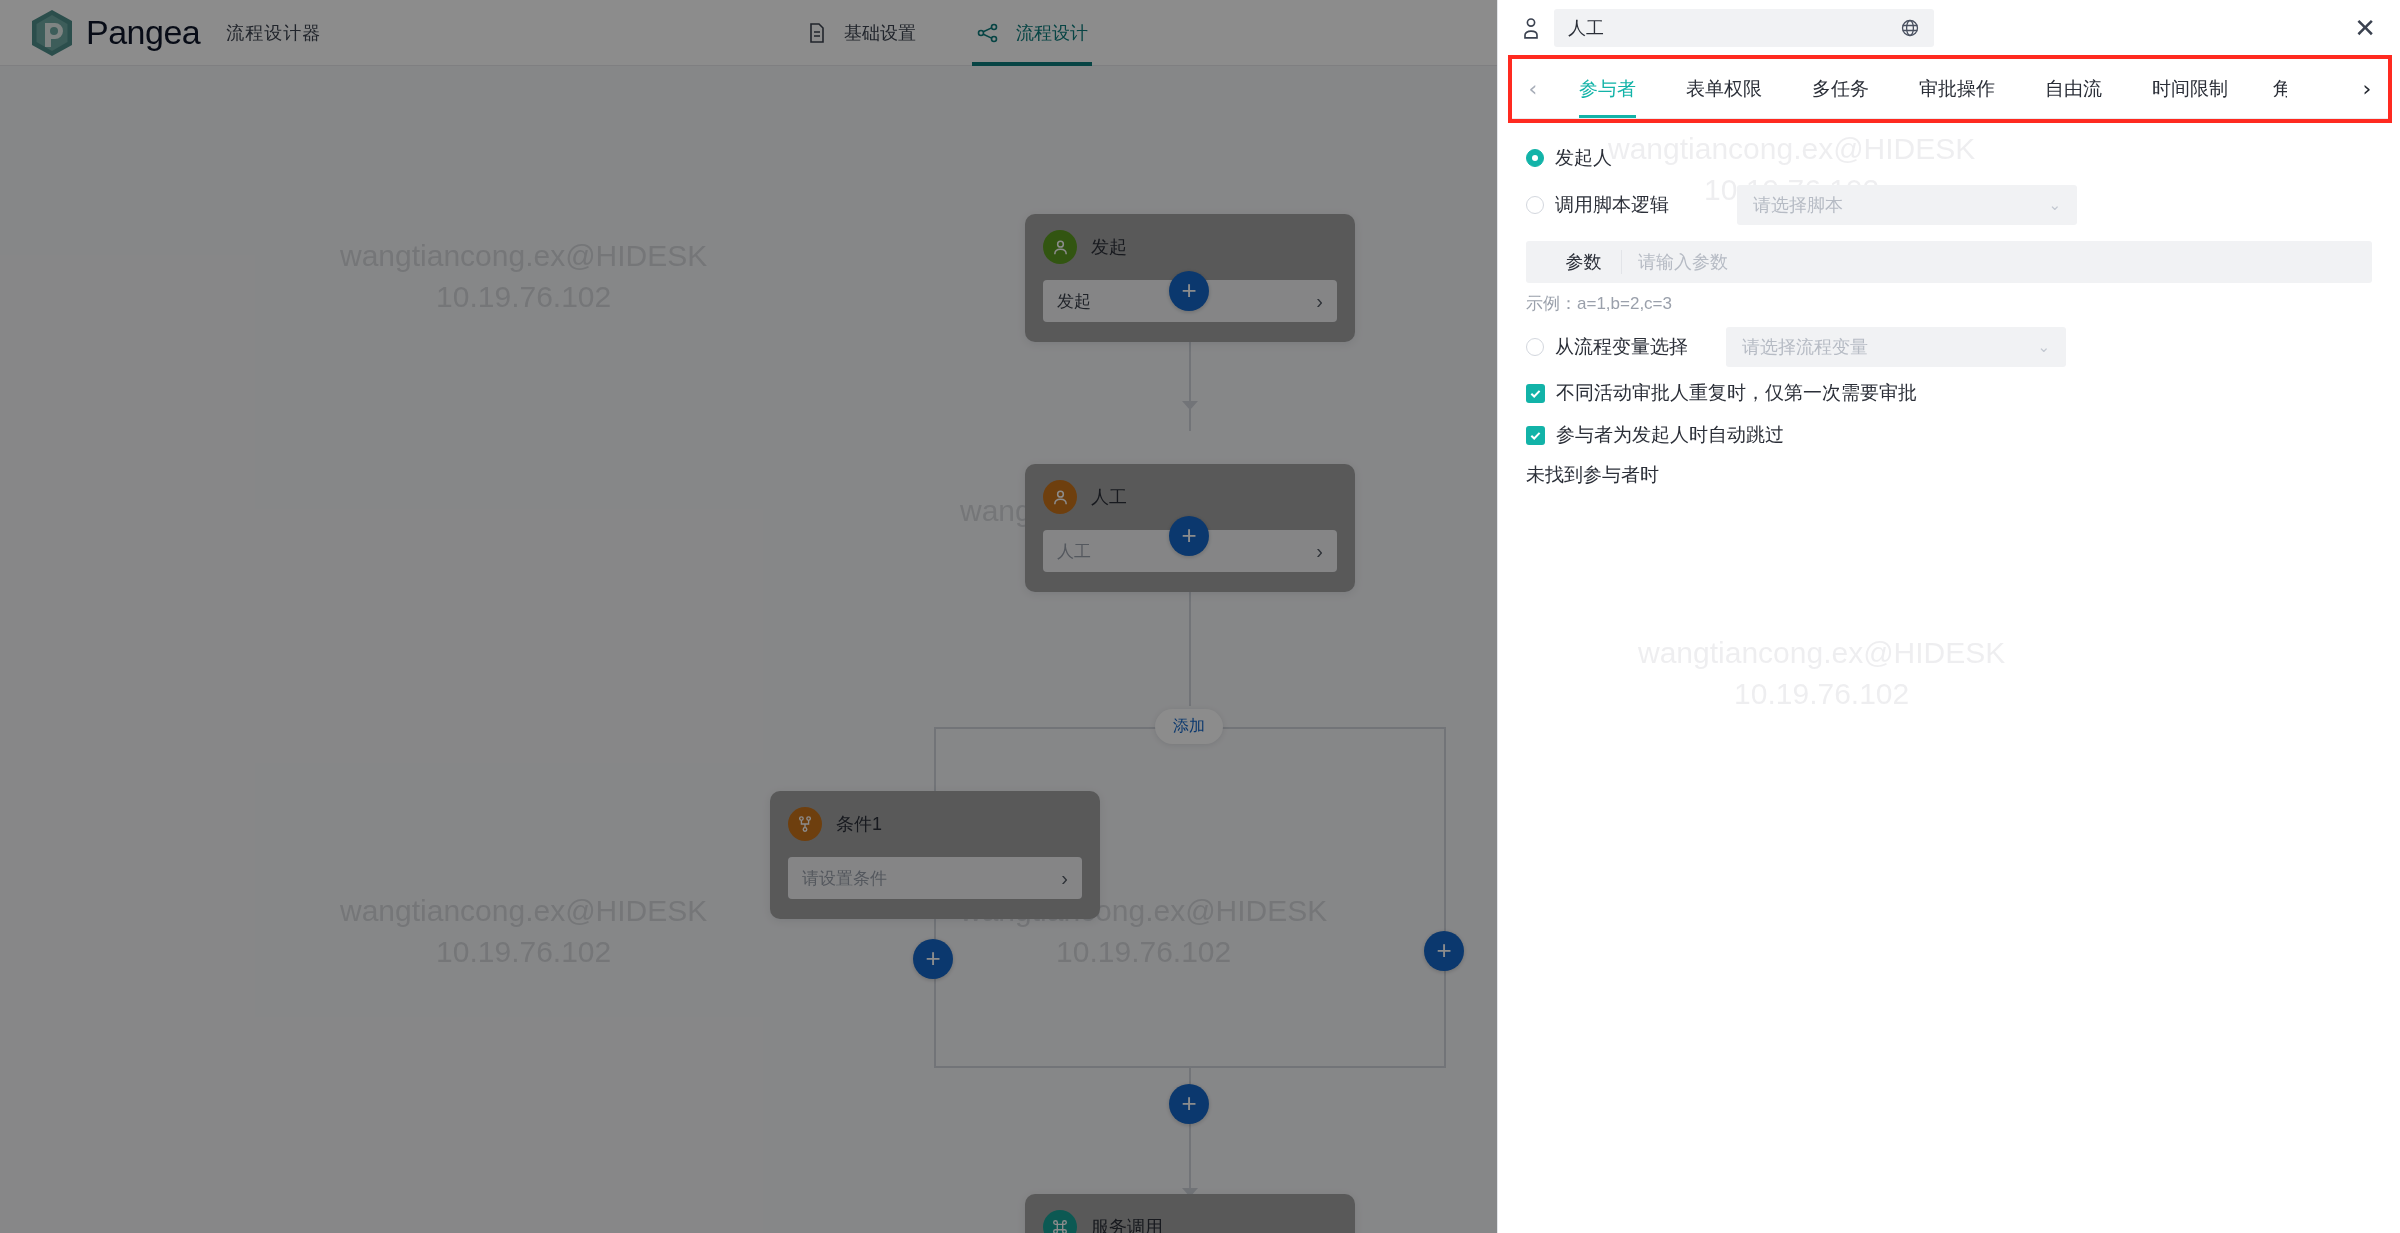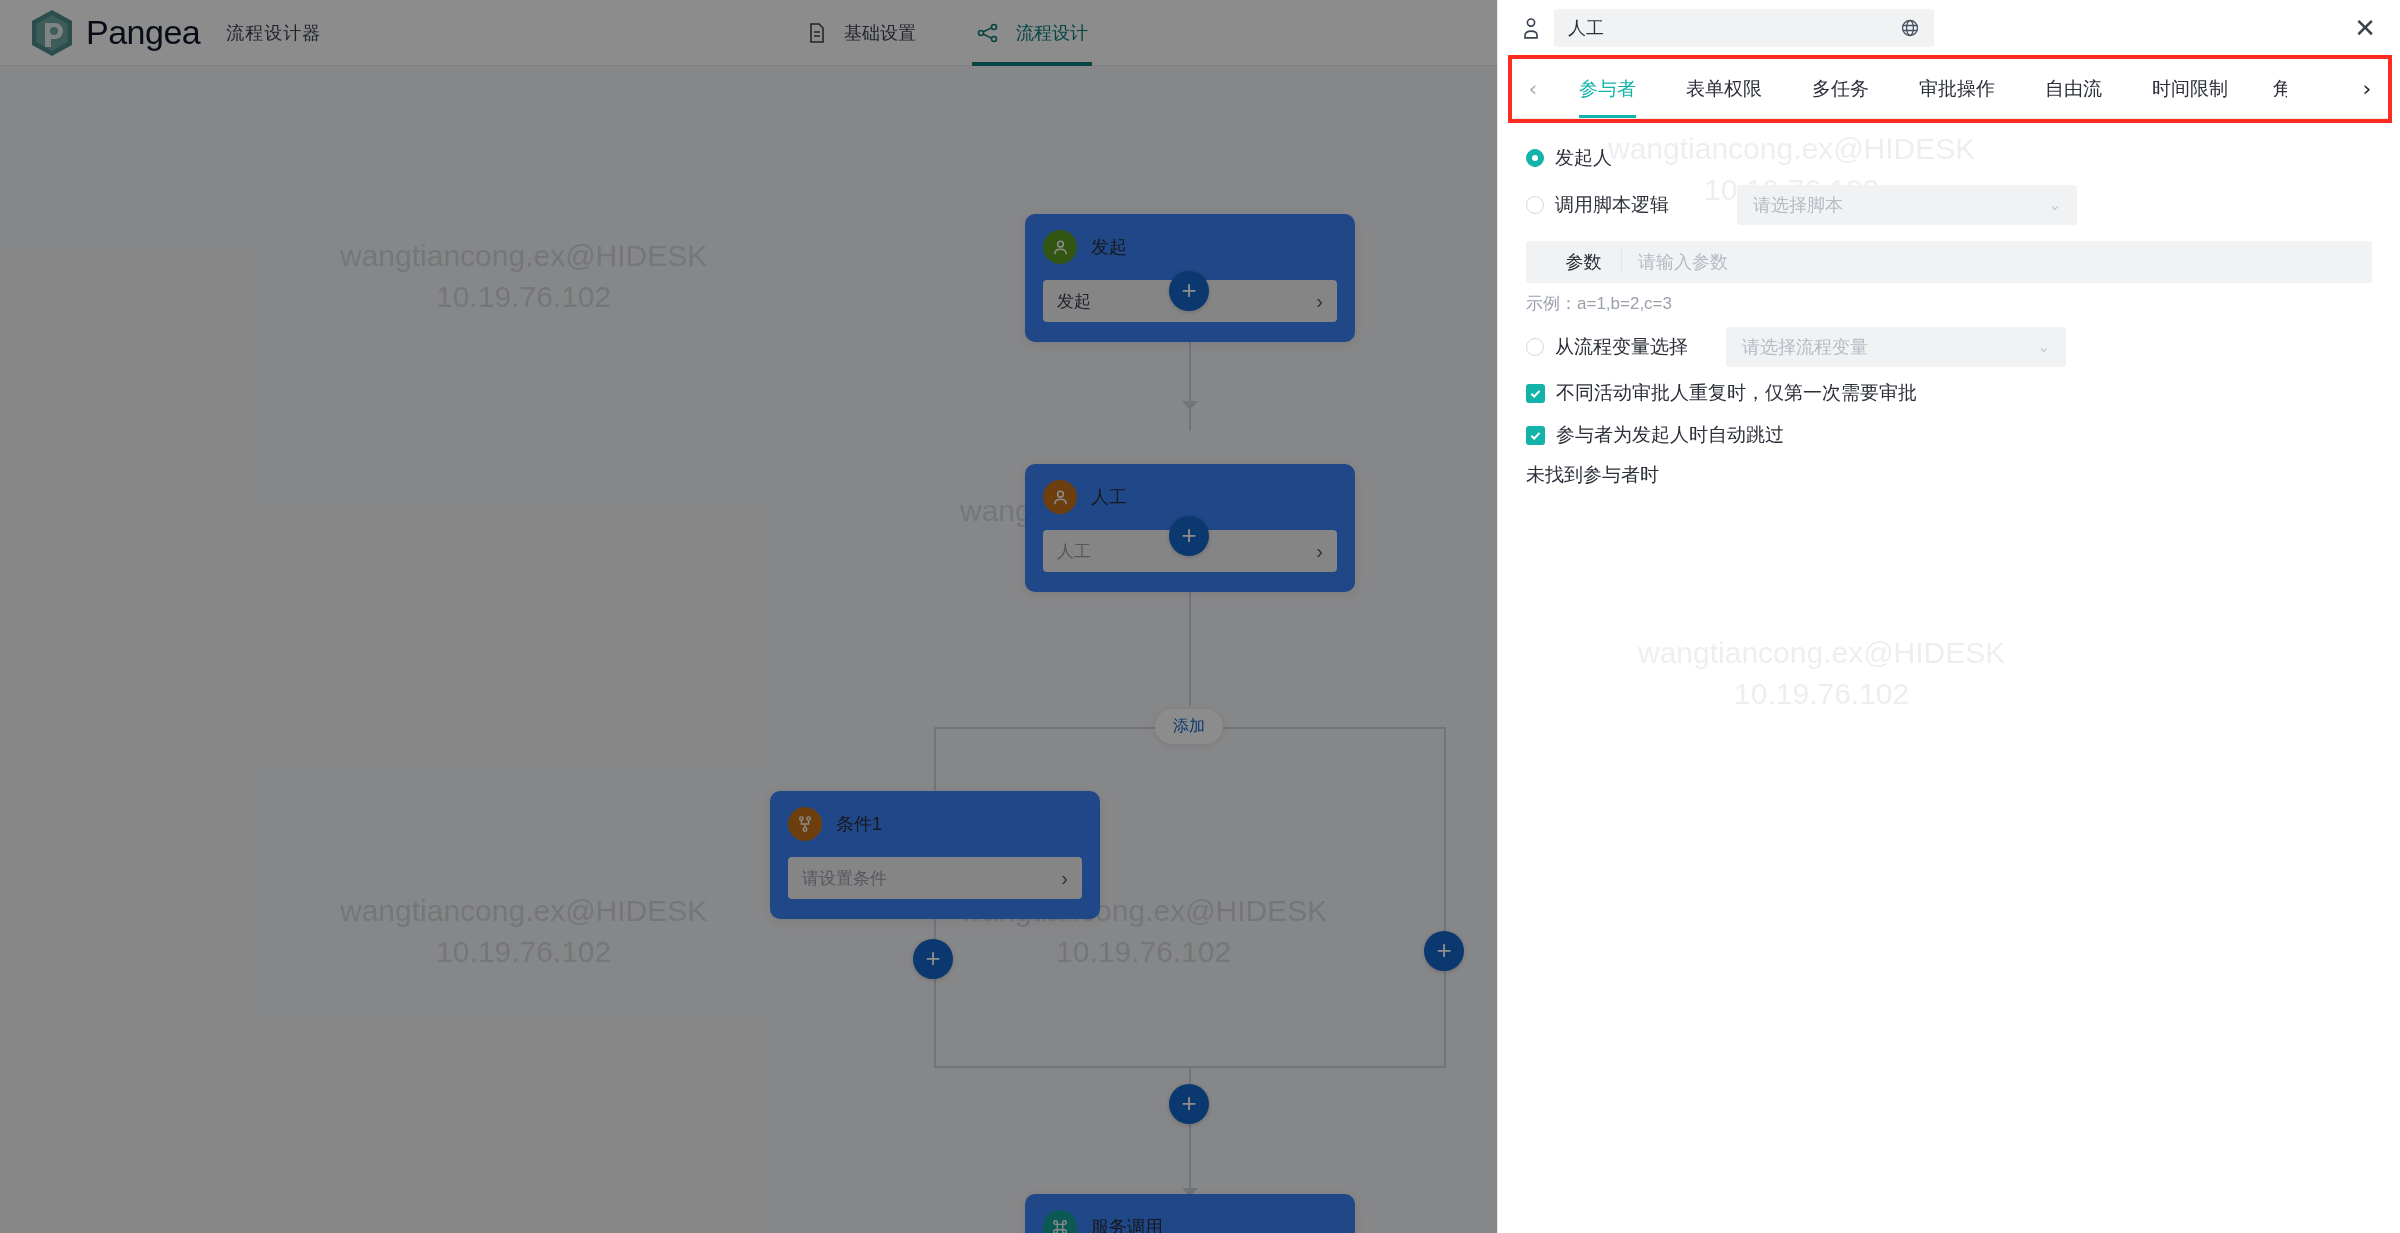--- a/index.html
+++ b/index.html
@@ -66,21 +66,21 @@
     color: rgba(130,135,145,0.28);
     font-size: 30px; line-height: 1.35;
     text-align: center; white-space: nowrap;
     transform: rotate(0deg);
     user-select: none;
   }
 
   .node {
     position: absolute;
     width: 330px;
-    background: #3b82f6;
+    background: #a3a3a3;
     border-radius: 10px;
     box-shadow: 0 2px 10px rgba(30,40,60,0.10);
     padding: 16px 18px 20px 18px;
     z-index: 3;
   }
   .node-head { display: flex; align-items: center; gap: 14px; }
   .node-badge {
     width: 34px; height: 34px; border-radius: 50%;
     display: flex; align-items: center; justify-content: center;
     color: #fff; flex: 0 0 auto;

